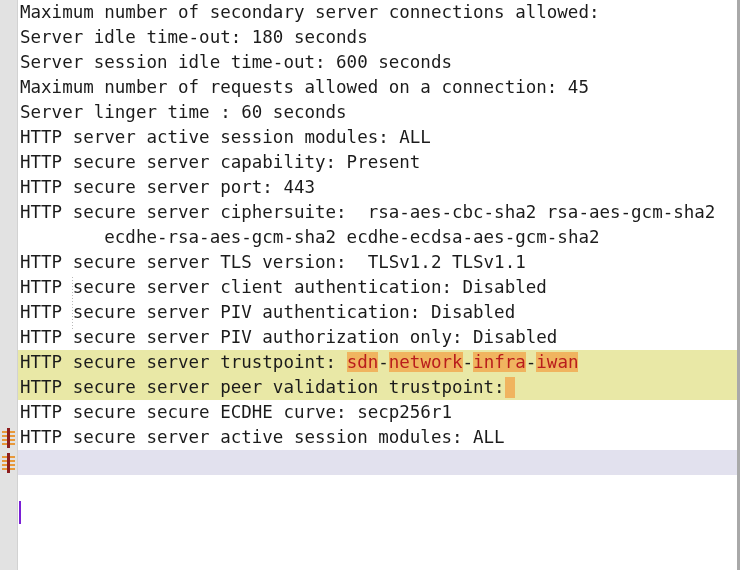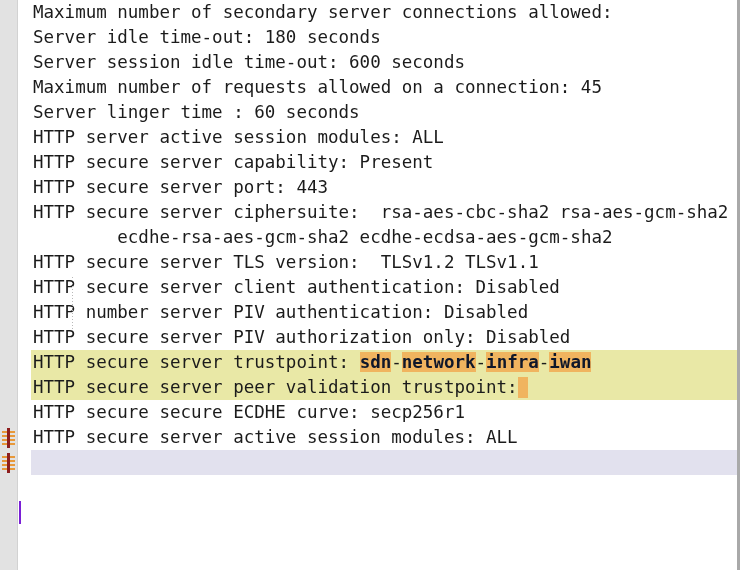--- a/index.html
+++ b/index.html
@@ -29,32 +29,32 @@
   .mark-glyph .bar.b1{top:1px;}
   .mark-glyph .bar.b2{top:5px;}
   .mark-glyph .bar.b3{top:9px;}
   .mark-glyph .bar.b4{top:13px;}
   .mark-glyph .spine{
     position:absolute;left:6px;top:-2px;width:3px;height:20px;background:#8d1d1d;
   }
 
   
   .surface{
-    position:absolute;left:18px;top:0;right:0;height:496px;overflow:hidden;padding-left:13px;
+    position:absolute;left:18px;top:0;right:0;height:496px;overflow:hidden;
   }
   .line{
     position:relative;height:25px;line-height:25px;white-space:pre;
     font-size:17.5px;color:#1b1b1b;letter-spacing:0px;
     padding-left:2px;box-sizing:border-box;
   }
   .line.hl{background:#e9e8a6;}
   .line.cur{background:#e2e1ee;}
   .line.cont{ }
   .line .txt{display:inline;}
-  .tok{background:#f0b45f;color:#0f172a;font-weight:bold;}
+  .tok{background:#f0b45f;color:#b91c1c;}
   .tok.empty{display:inline-block;width:10px;height:21px;vertical-align:-5px;}
 
   
   .indent-guide{
     position:absolute;left:54px;width:1px;
     background-image:linear-gradient(to bottom,#b9b9b9 1px,transparent 1px);
     background-size:1px 3px;z-index:2;pointer-events:none;
   }
   
   .caret{
@@ -93,21 +93,21 @@
       <div class="line"><span class="txt">Server session idle time-out: 600 seconds</span></div>
       <div class="line"><span class="txt">Maximum number of requests allowed on a connection: 45</span></div>
       <div class="line"><span class="txt">Server linger time : 60 seconds</span></div>
       <div class="line"><span class="txt">HTTP server active session modules: ALL</span></div>
       <div class="line"><span class="txt">HTTP secure server capability: Present</span></div>
       <div class="line"><span class="txt">HTTP secure server port: 443</span></div>
       <div class="line"><span class="txt">HTTP secure server ciphersuite:  rsa-aes-cbc-sha2 rsa-aes-gcm-sha2</span></div>
       <div class="line cont">        <span class="txt">ecdhe-rsa-aes-gcm-sha2 ecdhe-ecdsa-aes-gcm-sha2</span></div>
       <div class="line"><span class="txt">HTTP secure server TLS version:  TLSv1.2 TLSv1.1</span></div>
       <div class="line"><span class="txt">HTTP secure server client authentication: Disabled</span></div>
-      <div class="line"><span class="txt">HTTP number server PIV authentication: Disabled</span></div>
+      <div class="line"><span class="txt">HTTP secure server PIV authentication: Disabled</span></div>
       <div class="line"><span class="txt">HTTP secure server PIV authorization only: Disabled</span></div>
       <div class="line hl"><span class="txt">HTTP secure server trustpoint: </span><span class="tok">sdn</span><span class="txt">-</span><span class="tok">network</span><span class="txt">-</span><span class="tok">infra</span><span class="txt">-</span><span class="tok">iwan</span></div>
       <div class="line hl"><span class="txt">HTTP secure server peer validation trustpoint:</span><span class="tok empty"></span></div>
       <div class="line"><span class="txt">HTTP secure secure ECDHE curve: secp256r1</span></div>
       <div class="line"><span class="txt">HTTP secure server active session modules: ALL</span></div>
       <div class="line cur"><span class="txt"></span></div>
       <div class="line"><span class="txt"></span></div>
       <div class="indent-guide" style="top: 277px; height: 54px;"></div>
     </div>
 

